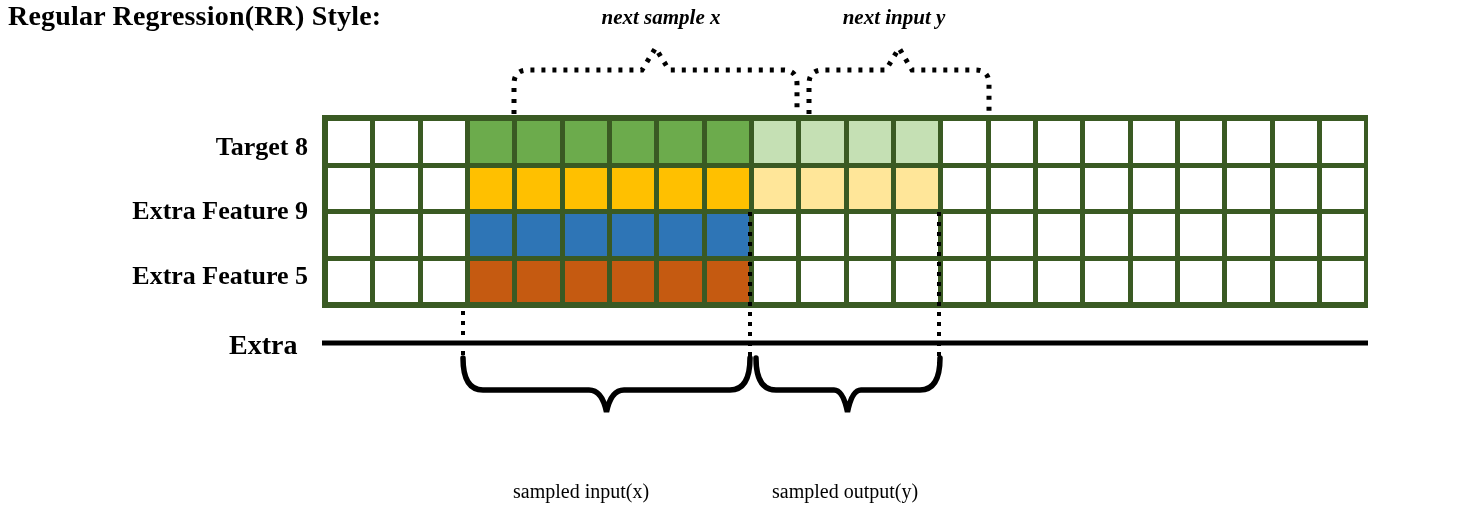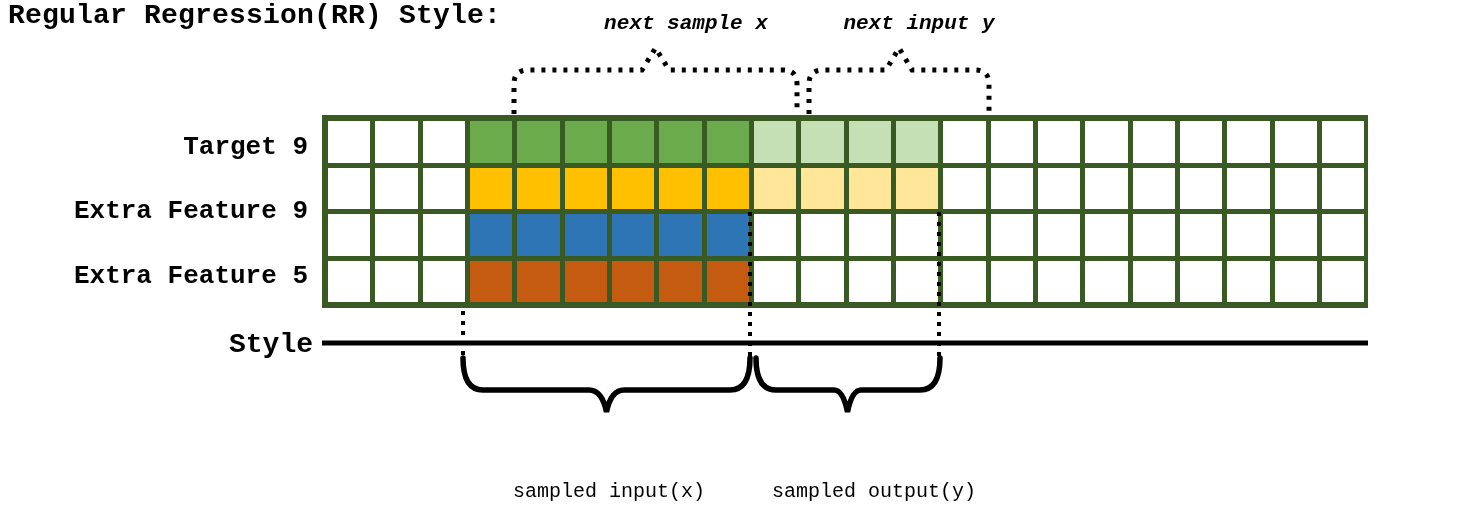--- a/index.html
+++ b/index.html
@@ -1,25 +1,25 @@
 <!DOCTYPE html>
 <html><head>
 <meta charset="utf-8">
 <style>
   html,body{margin:0;padding:0;background:#fff;}
   #stage{
     position:relative;width:1368px;height:516px;background:#fff;overflow:hidden;
-    font-family:Liberation Mono, monospace;color:#000;
+    font-family:Liberation Serif, serif;color:#000;
   }
   .title{
     position:absolute;left:8px;top:0px;font-size:28px;font-weight:bold;letter-spacing:.2px;
   }
   .next-label{
-    position:absolute;top:12px;transform:translateX(-50%);
-    font-style:italic;font-weight:600;font-size:21px;white-space:nowrap;margin-left:25px;
+    position:absolute;top:5px;transform:translateX(-50%);
+    font-style:italic;font-weight:600;font-size:21px;white-space:nowrap;
   }
   #next-x{left:661px;}
   #next-y{left:894px;}
   #row-labels{
     position:absolute;left:0;top:115px;width:310px;height:193px;
     display:flex;flex-direction:column;
   }
   .row-label{
     flex:1;display:flex;align-items:center;justify-content:flex-end;
     font-weight:bold;font-size:26px;white-space:nowrap;padding-right:2px;
@@ -44,21 +44,21 @@
 <body>
 
 <div id="stage">
 
   <div class="title">Regular Regression(RR) Style:</div>
 
   <div id="next-x" class="next-label">next sample x</div>
   <div id="next-y" class="next-label">next input y</div>
 
   <div id="row-labels">
-    <div class="row-label">Target 9</div>
+    <div class="row-label">Target 8</div>
     <div class="row-label">Extra Feature 9</div>
     <div class="row-label">Extra Feature 5</div>
   </div>
 
   <div id="sample-grid" style="background: rgb(58, 90, 35); grid-template-columns: repeat(24, 1fr); grid-template-rows: repeat(4, 1fr);">
       <div class="cell" style="background: rgb(255, 255, 255);"></div>
       <div class="cell" style="background: rgb(255, 255, 255);"></div>
       <div class="cell" style="background: rgb(255, 255, 255);"></div>
       <div class="cell" style="background: rgb(108, 171, 76);"></div>
       <div class="cell" style="background: rgb(108, 171, 76);"></div>
@@ -165,21 +165,21 @@
     <path d="M 939 212 V 364" fill="none" stroke="#000" stroke-width="4" stroke-dasharray="4 6"></path>
     <path d="M 463 311 V 364" fill="none" stroke="#000" stroke-width="4" stroke-dasharray="4 6"></path>
 
     <line x1="322" y1="343" x2="1447" y2="343" stroke="#000" stroke-width="5"></line>
     <polygon points="1445,333 1468,343 1445,353" fill="#000"></polygon>
 
     <path d="M 463 358 Q 463 390 483 390 H 589 Q 602 390 606.5 412 Q 611 390 624 390 H 730 Q 750 390 750 358" fill="none" stroke="#000" stroke-width="5.5" stroke-linecap="round"></path>
     <path d="M 756 358 Q 756 390 776 390 H 834 Q 843 390 847.5 412 Q 852 390 861 390 H 920 Q 940 390 940 358" fill="none" stroke="#000" stroke-width="5.5" stroke-linecap="round"></path>
   </svg>
 
-  <div class="time-label">Style</div>
+  <div class="time-label">Extra</div>
 
   <div id="note-input" class="note">
     <div>sampled input(x)</div>
     
     
   </div>
   <div id="note-output" class="note">
     <div>sampled output(y)</div>
     
     

